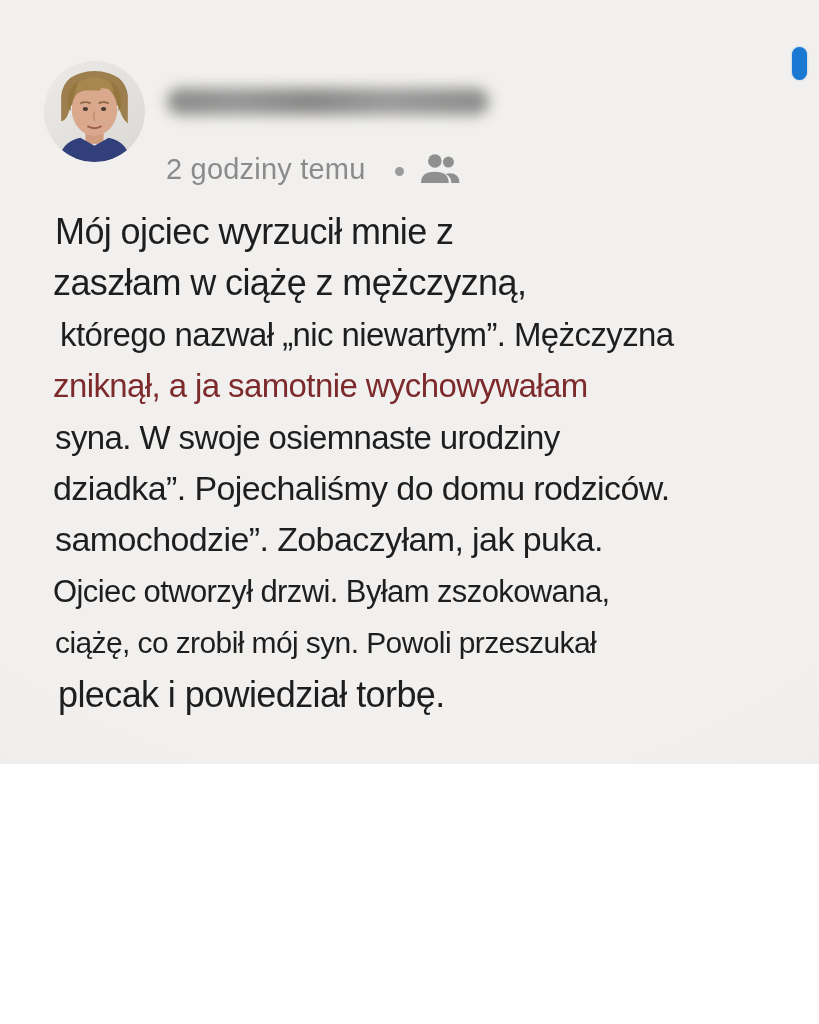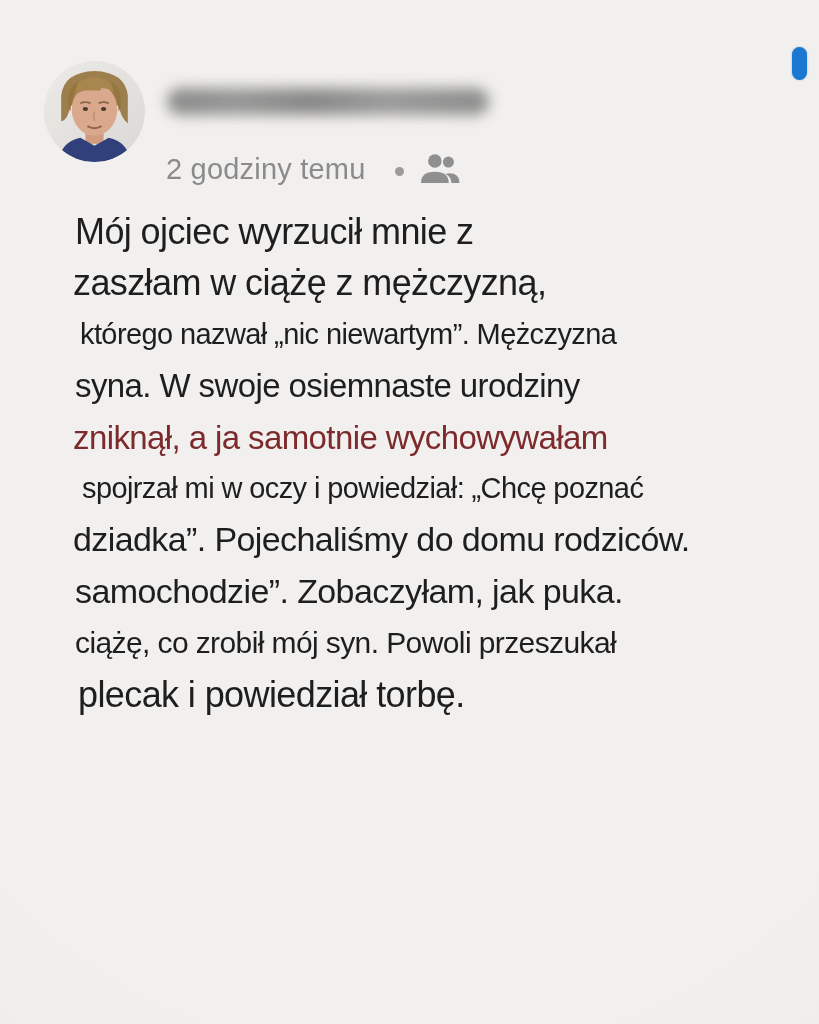--- a/index.html
+++ b/index.html
@@ -1,18 +1,18 @@
 <!DOCTYPE html>
 <html lang="pl"><head>
 <meta charset="utf-8">
 <style>
   html,body { margin:0; padding:0; background:#ffffff; }
   .card {
     position:relative;
-    width:819px; height:1024px;
+    width:819px; height:764px;
     background: radial-gradient(130% 110% at 50% 42%, #f1f0ee 55%, #eceae8 88%, #e7e6e4 100%);
     overflow:hidden;
     font-family:"Liberation Sans", sans-serif;
   }
 
   
   .scroll-pill {
     position:absolute; left:792px; top:47px;
     width:15px; height:33px; border-radius:8px;
     background:#1a78d2;
@@ -47,26 +47,26 @@
   }
   .meta-dot {
     width:9px; height:9px; border-radius:50%;
     background:#9b9b9b; margin-left:30px; margin-top:4px;
   }
   .audience-icon { margin-left:14px; margin-top:2px; }
   .audience-icon svg { display:block; width:44px; height:36px; }
 
   
   .text-block {
-    position:absolute; left:73px; top:206px; width:740px;
+    position:absolute; left:53px; top:206px; width:740px;
     color:#1e1e1f;
   }
   .line { line-height:51.4px; white-space:nowrap; letter-spacing:-0.6px; }
   .f36{font-size:36px} .f34{font-size:34px} .f33{font-size:33px}
-  .f32{font-size:32px} .f31{font-size:31px} .f30{font-size:30px} .f29{font-size:29px}
+  .f32{font-size:32px} .f31{font-size:31px} .f30{font-size:30px} .f29{font-size:33px}
   .hl { color:#7c2a2c; }
   .in2{padding-left:2px} .in5{padding-left:5px} .in7{padding-left:7px} .in9{padding-left:9px}
 </style>
 </head>
 <body>
 
 <div class="card">
 
   <div class="scroll-pill"></div>
 
@@ -121,22 +121,22 @@
         <path d="M1.6,16.6 Q1.6,10.4 9.2,10.4 Q16.8,10.4 16.8,16.6 Z"></path>
         <path d="M18.2,16.6 L22.6,16.6 Q22.6,11.3 17.2,11.3 Q16,11.3 15.1,11.7 Q18.2,13.4 18.2,16.6 Z"></path>
       </svg>
     </span>
   </div>
 
   <div class="text-block">
     <div class="line f36 in2">Mój ojciec wyrzucił mnie z</div>
     <div class="line f36">zaszłam w ciążę z mężczyzną,</div>
     <div class="line f29 in7">którego nazwał „nic niewartym”. Mężczyzna</div>
+    <div class="line f33 hl">zniknął, a ja samotnie wychowywałam</div>
     <div class="line f33 in2">syna. W swoje osiemnaste urodziny</div>
-    <div class="line f33 hl">zniknął, a ja samotnie wychowywałam</div>
-    <div class="line f29 in9">spojrzał mi w oczy i powiedział: „Chcę poznać</div>
     <div class="line f34">dziadka”. Pojechaliśmy do domu rodziców.</div>
     <div class="line f34 in2">samochodzie”. Zobaczyłam, jak puka.</div>
+    <div class="line f31">Ojciec otworzył drzwi. Byłam zszokowana,</div>
     <div class="line f30 in2">ciążę, co zrobił mój syn. Powoli przeszukał</div>
     <div class="line f36 in5">plecak i powiedział torbę.</div>
   </div>
 
 </div>
 
 </body></html>

